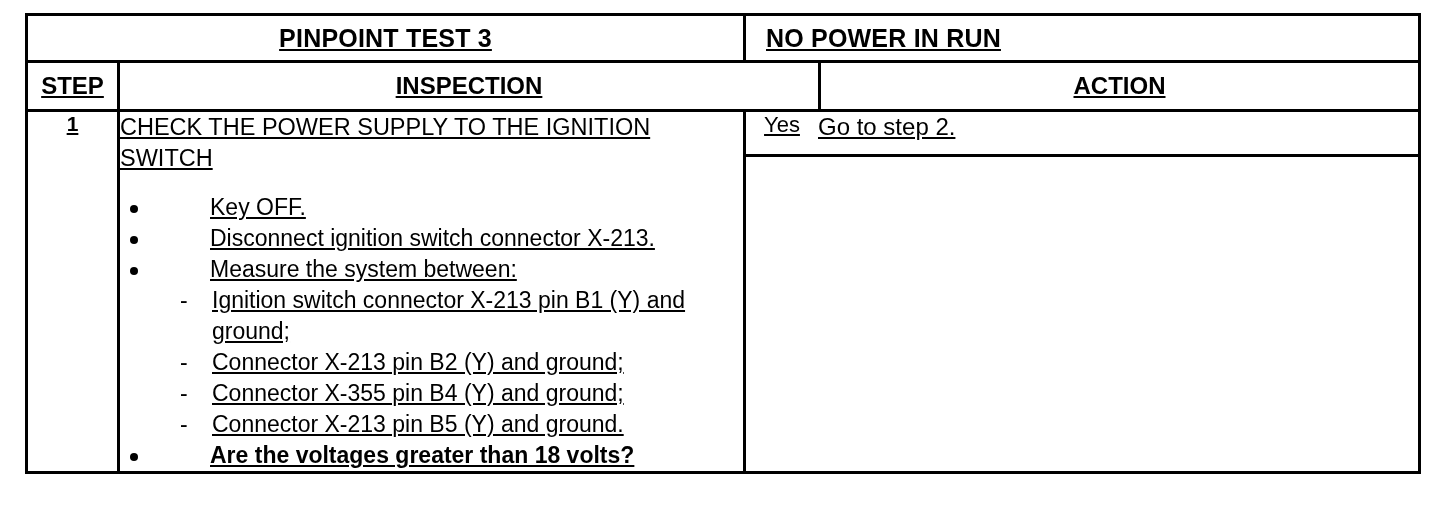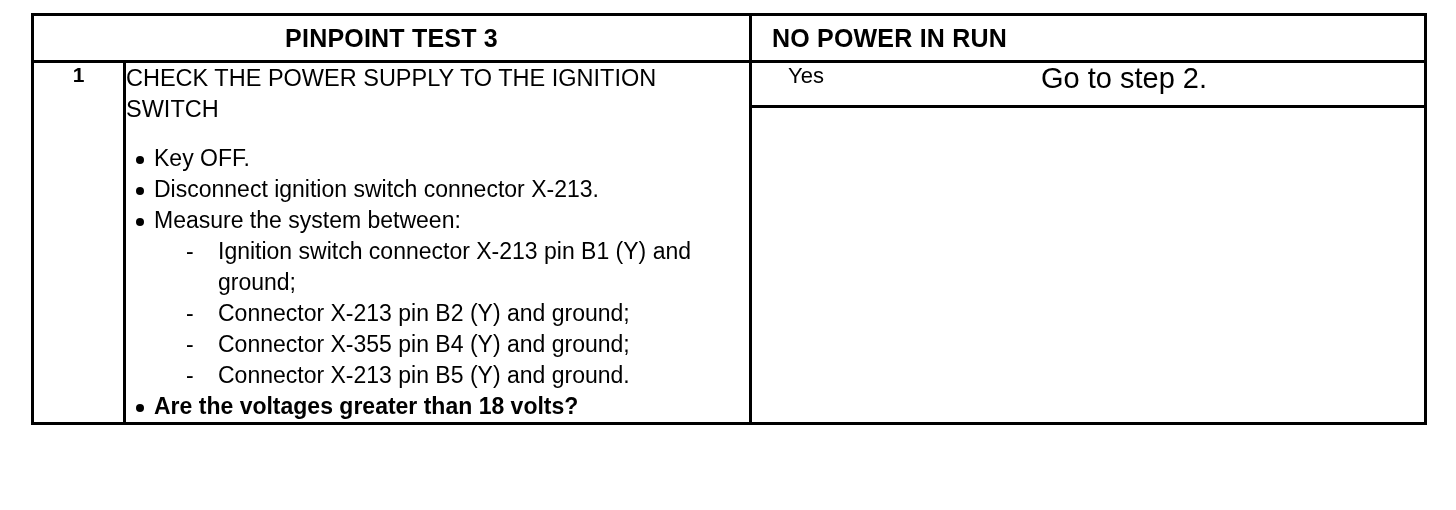--- a/index.html
+++ b/index.html
@@ -20,26 +20,27 @@
     position: absolute;
     left: 0; top: 0;
     width: 1456px;
     height: 510px;
     background: #ffffff;
   }
 
   
   .diag-table {
     position: absolute;
-    left: 31px;
+    left: 25px;
     top: 13px;
     width: 1393px;          
     border-collapse: collapse;
     table-layout: fixed;
     background: #ffffff;
+    text-decoration: underline;
   }
   .diag-table td {
     border: 3px solid #000000;
     vertical-align: top;
     padding: 0;
     background: #ffffff;
   }
 
   
   .title-cell {
@@ -87,21 +88,21 @@
     max-width: 560px;
   }
 
   ul.bullets {
     list-style: none;
     margin: 0;
     padding: 0;
   }
   ul.bullets > li.bullet-li {
     position: relative;
-    padding-left: 28px;
+    padding-left: 90px;
     margin: 0;
     line-height: 31px;
   }
   ul.bullets > li.bullet-li > .dot {
     position: absolute;
     left: 10px;
     top: 13px;
     width: 8px;
     height: 8px;
     background: #000;
@@ -134,30 +135,29 @@
     border-collapse: collapse;
     table-layout: fixed;
   }
   .yesno-table td {
     border: 0;
     padding: 0;
     vertical-align: top;
   }
   .yn-label {
     width: 72px;
-    text-align: right;
+    text-align: center;
     font-size: 22px;
     padding-top: 7px;
     border-right: 3px solid #000;
   }
   .yn-text {
-    font-size: 29px;
+    font-size: 24px;
     line-height: 30px;
     padding: 7px 10px 8px 10px;
-    text-align: center;
   }
   tr.yn-row-yes td { border-bottom: 3px solid #000; height: 42px; }
   tr.yn-row-no  td { height: 318px; }
 
   .action-wrap { padding: 0; }
 </style>
 </head>
 <body>
 
 <div class="sheet">
@@ -173,20 +173,31 @@
 
       <tr>
         <td class="title-cell left-title" colspan="2">
           <span class="title-inner">PINPOINT TEST 3</span>
         </td>
         <td class="title-cell right-title" colspan="2">
           <span class="title-inner">NO POWER IN RUN</span>
         </td>
       </tr>
 
+      <tr>
+        <td class="colhead-cell">
+          <span class="colhead-inner">STEP</span>
+        </td>
+        <td class="colhead-cell" colspan="2">
+          <span class="colhead-inner">INSPECTION</span>
+        </td>
+        <td class="colhead-cell">
+          <span class="colhead-inner">ACTION</span>
+        </td>
+      </tr>
 
       <tr>
 
         <td class="step-cell">
           <span>1</span>
         </td>
 
         <td class="inspection-cell">
           <div class="insp-title">CHECK THE POWER SUPPLY TO THE IGNITION SWITCH</div>
 

